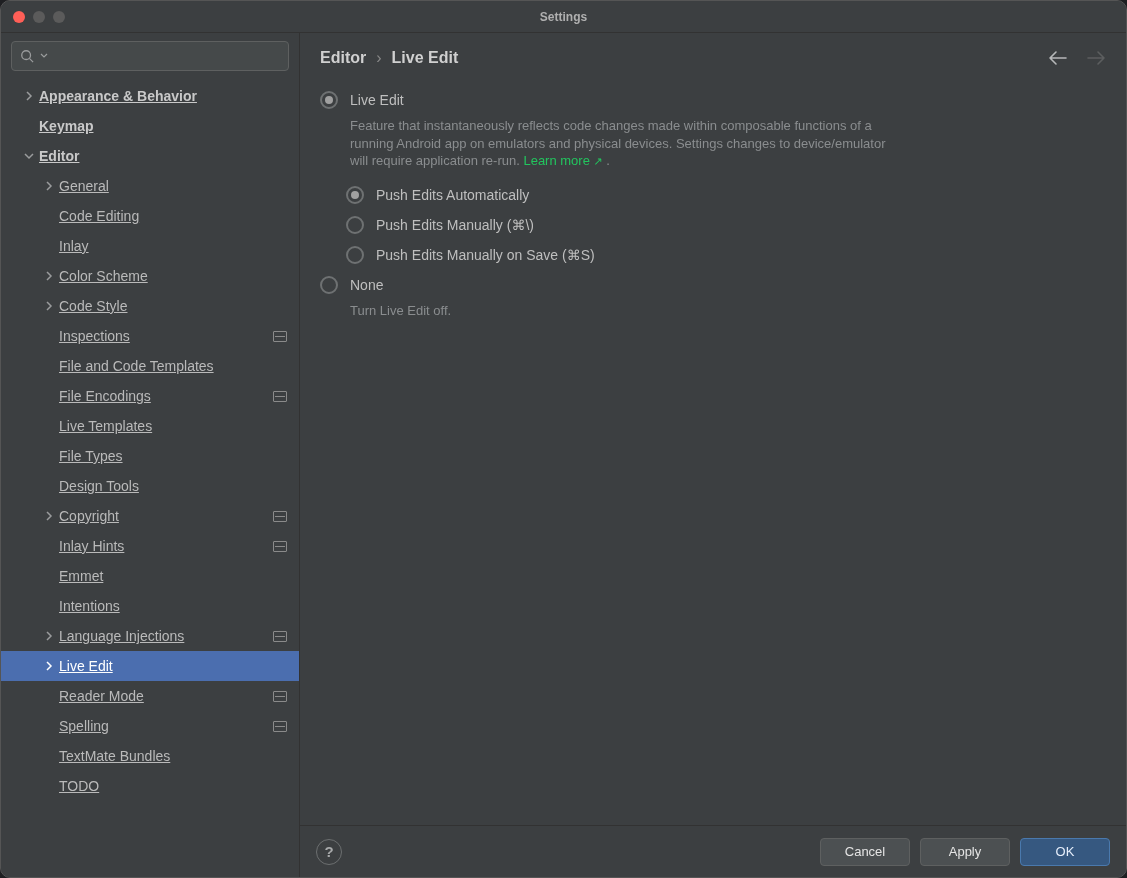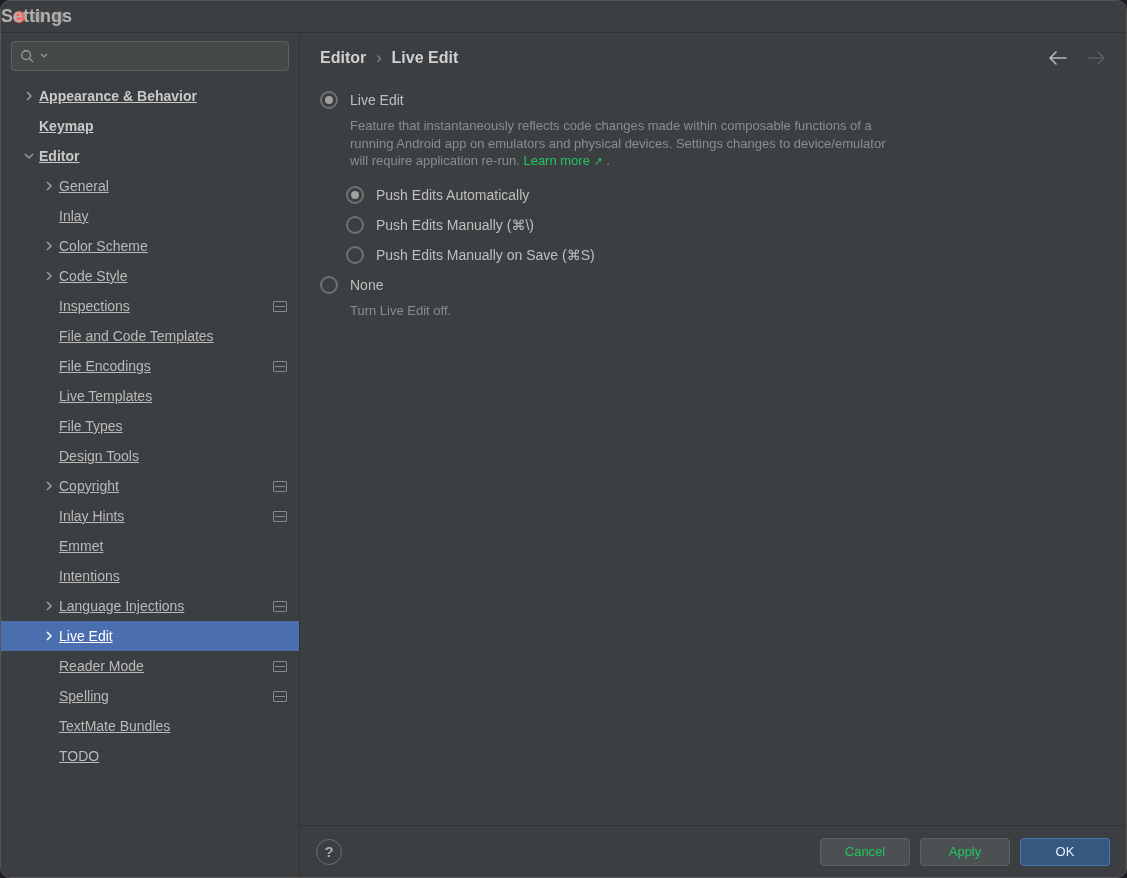--- a/index.html
+++ b/index.html
@@ -34,21 +34,22 @@
     gap: 8px;
     padding-left: 12px;
   }
   .tl { width: 12px; height: 12px; border-radius: 50%; }
   .tl.red { background: #ff5f57; }
   .tl.yellow { background: #5b5b5b; }
   .tl.green { background: #5b5b5b; }
   .window-title {
     position: absolute;
     left: 0; right: 0;
-    font-size: 18px;
+    text-align: center;
+    font-size: 12px;
     color: #b0b0b0;
     font-weight: 600;
     pointer-events: none;
   }
   .body {
     flex: 1;
     display: flex;
     overflow: hidden;
   }
   .sidebar {
@@ -200,21 +201,21 @@
     font-size: 15px;
     font-weight: 700;
   }
   .footer-spacer { flex: 1; }
   .btn {
     height: 28px;
     min-width: 90px;
     border-radius: 4px;
     border: 1px solid #5e6060;
     background: #4c5052;
-    color: #22c55e;
+    color: #e5e5e5;
     font-size: 13px;
     display: flex; align-items: center; justify-content: center;
     padding: 0 14px;
   }
   .btn.primary {
     background: #365880;
     border-color: #4a79ad;
     color: #e6eefb;
   }
   .ext-arrow { font-size: 11px; }
@@ -271,20 +272,24 @@
           <div class="tree-item lvl1">
             <span class="chevron">
               <svg width="8" height="10" viewBox="0 0 8 10">
                 <path d="M2 1 L6 5 L2 9" stroke="#9a9c9d" stroke-width="1.5" fill="none"></path>
               </svg>
             </span>
             <span class="label">General</span>
           </div>
           <div class="tree-item lvl1">
             <span class="chevron"></span>
+            <span class="label">Code Editing</span>
+          </div>
+          <div class="tree-item lvl1">
+            <span class="chevron"></span>
             <span class="label">Inlay</span>
           </div>
           <div class="tree-item lvl1">
             <span class="chevron">
               <svg width="8" height="10" viewBox="0 0 8 10">
                 <path d="M2 1 L6 5 L2 9" stroke="#9a9c9d" stroke-width="1.5" fill="none"></path>
               </svg>
             </span>
             <span class="label">Color Scheme</span>
           </div>

